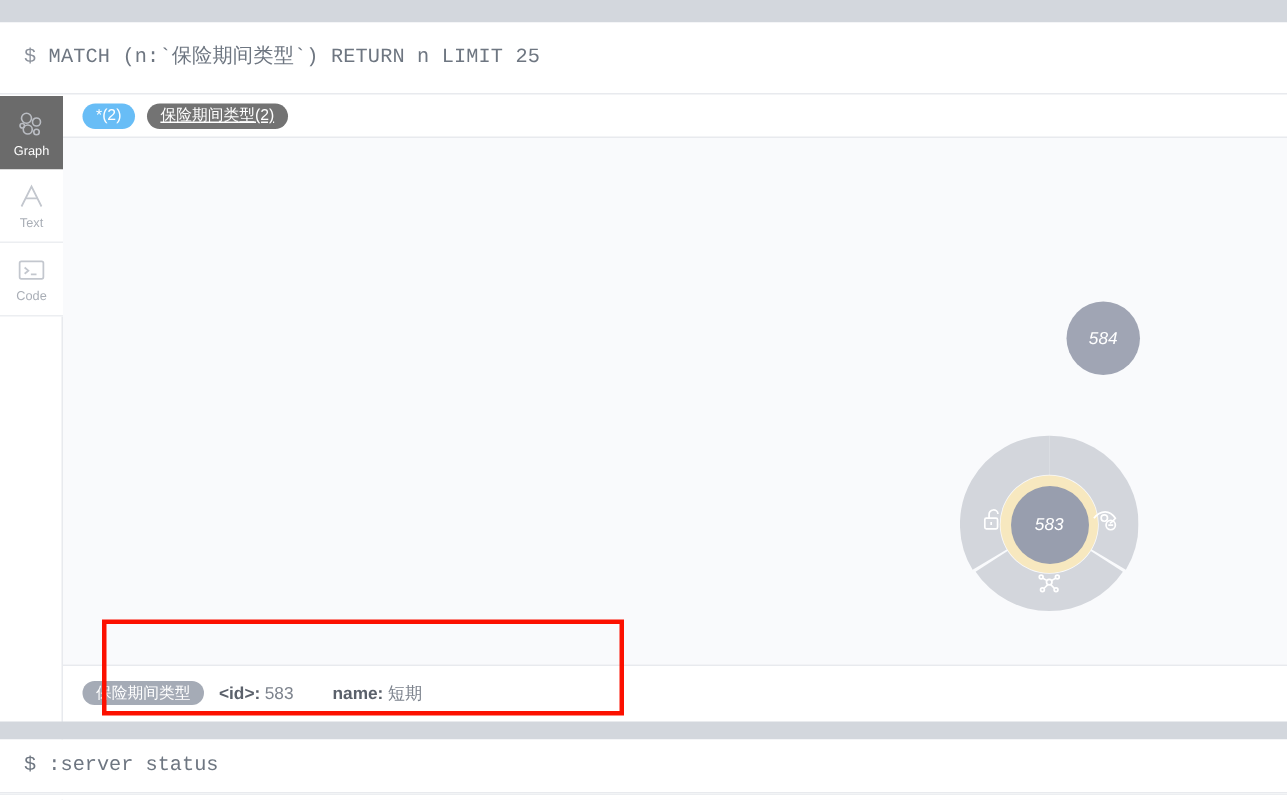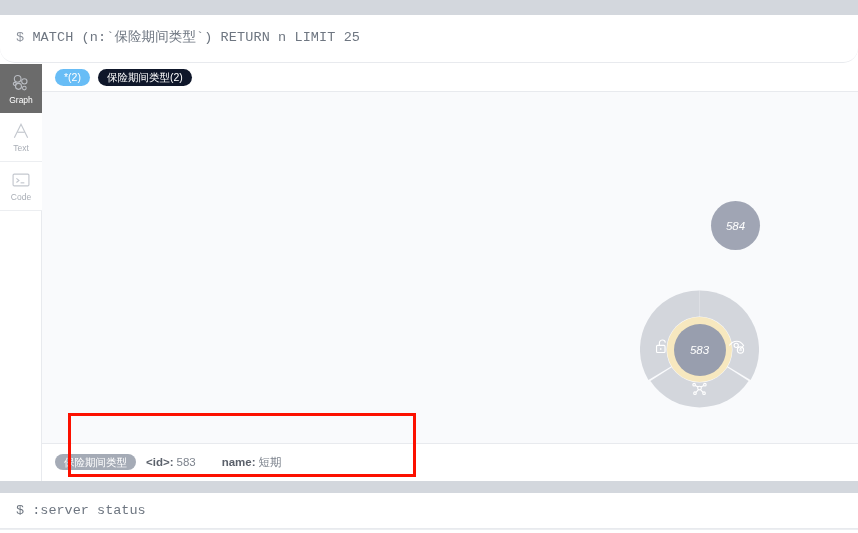--- a/index.html
+++ b/index.html
@@ -21,21 +21,20 @@
     width: 858px; height: 15px;
     background: #d3d7dd;
   }
 
   
   .query-card {
     position: absolute; left: 0; top: 15px;
     width: 858px; height: 48px;
     background: #ffffff;
     border-bottom: 1px solid #e8eaee;
-    border-radius: 15px;
   }
   .query-line {
     position: absolute; left: 16px; top: 13px;
     font-family: "Liberation Mono", monospace;
     font-size: 13.5px;
     color: #6e7681;
     letter-spacing: 0.1px;
     white-space: pre;
   }
   .query-line .prompt { color: #8b919b; }
@@ -102,21 +101,21 @@
     height: 17px;
     padding: 0 9px;
     border-radius: 9px;
     font-size: 10.5px;
     color: #ffffff;
     white-space: nowrap;
     cursor: pointer;
     line-height: 17px;
   }
   .chip.blue { background: #68bdf6; }
-  .chip.grey { background: #0f172a; }
+  .chip.grey { background: #737373; text-decoration: underline; }
 
   
   .graph-stage {
     position: absolute; left: 0; top: 28px;
     width: 816px; height: 351px;
     background: #f9fafc;
     overflow: hidden;
     font-style: italic;
   }
   .node {

